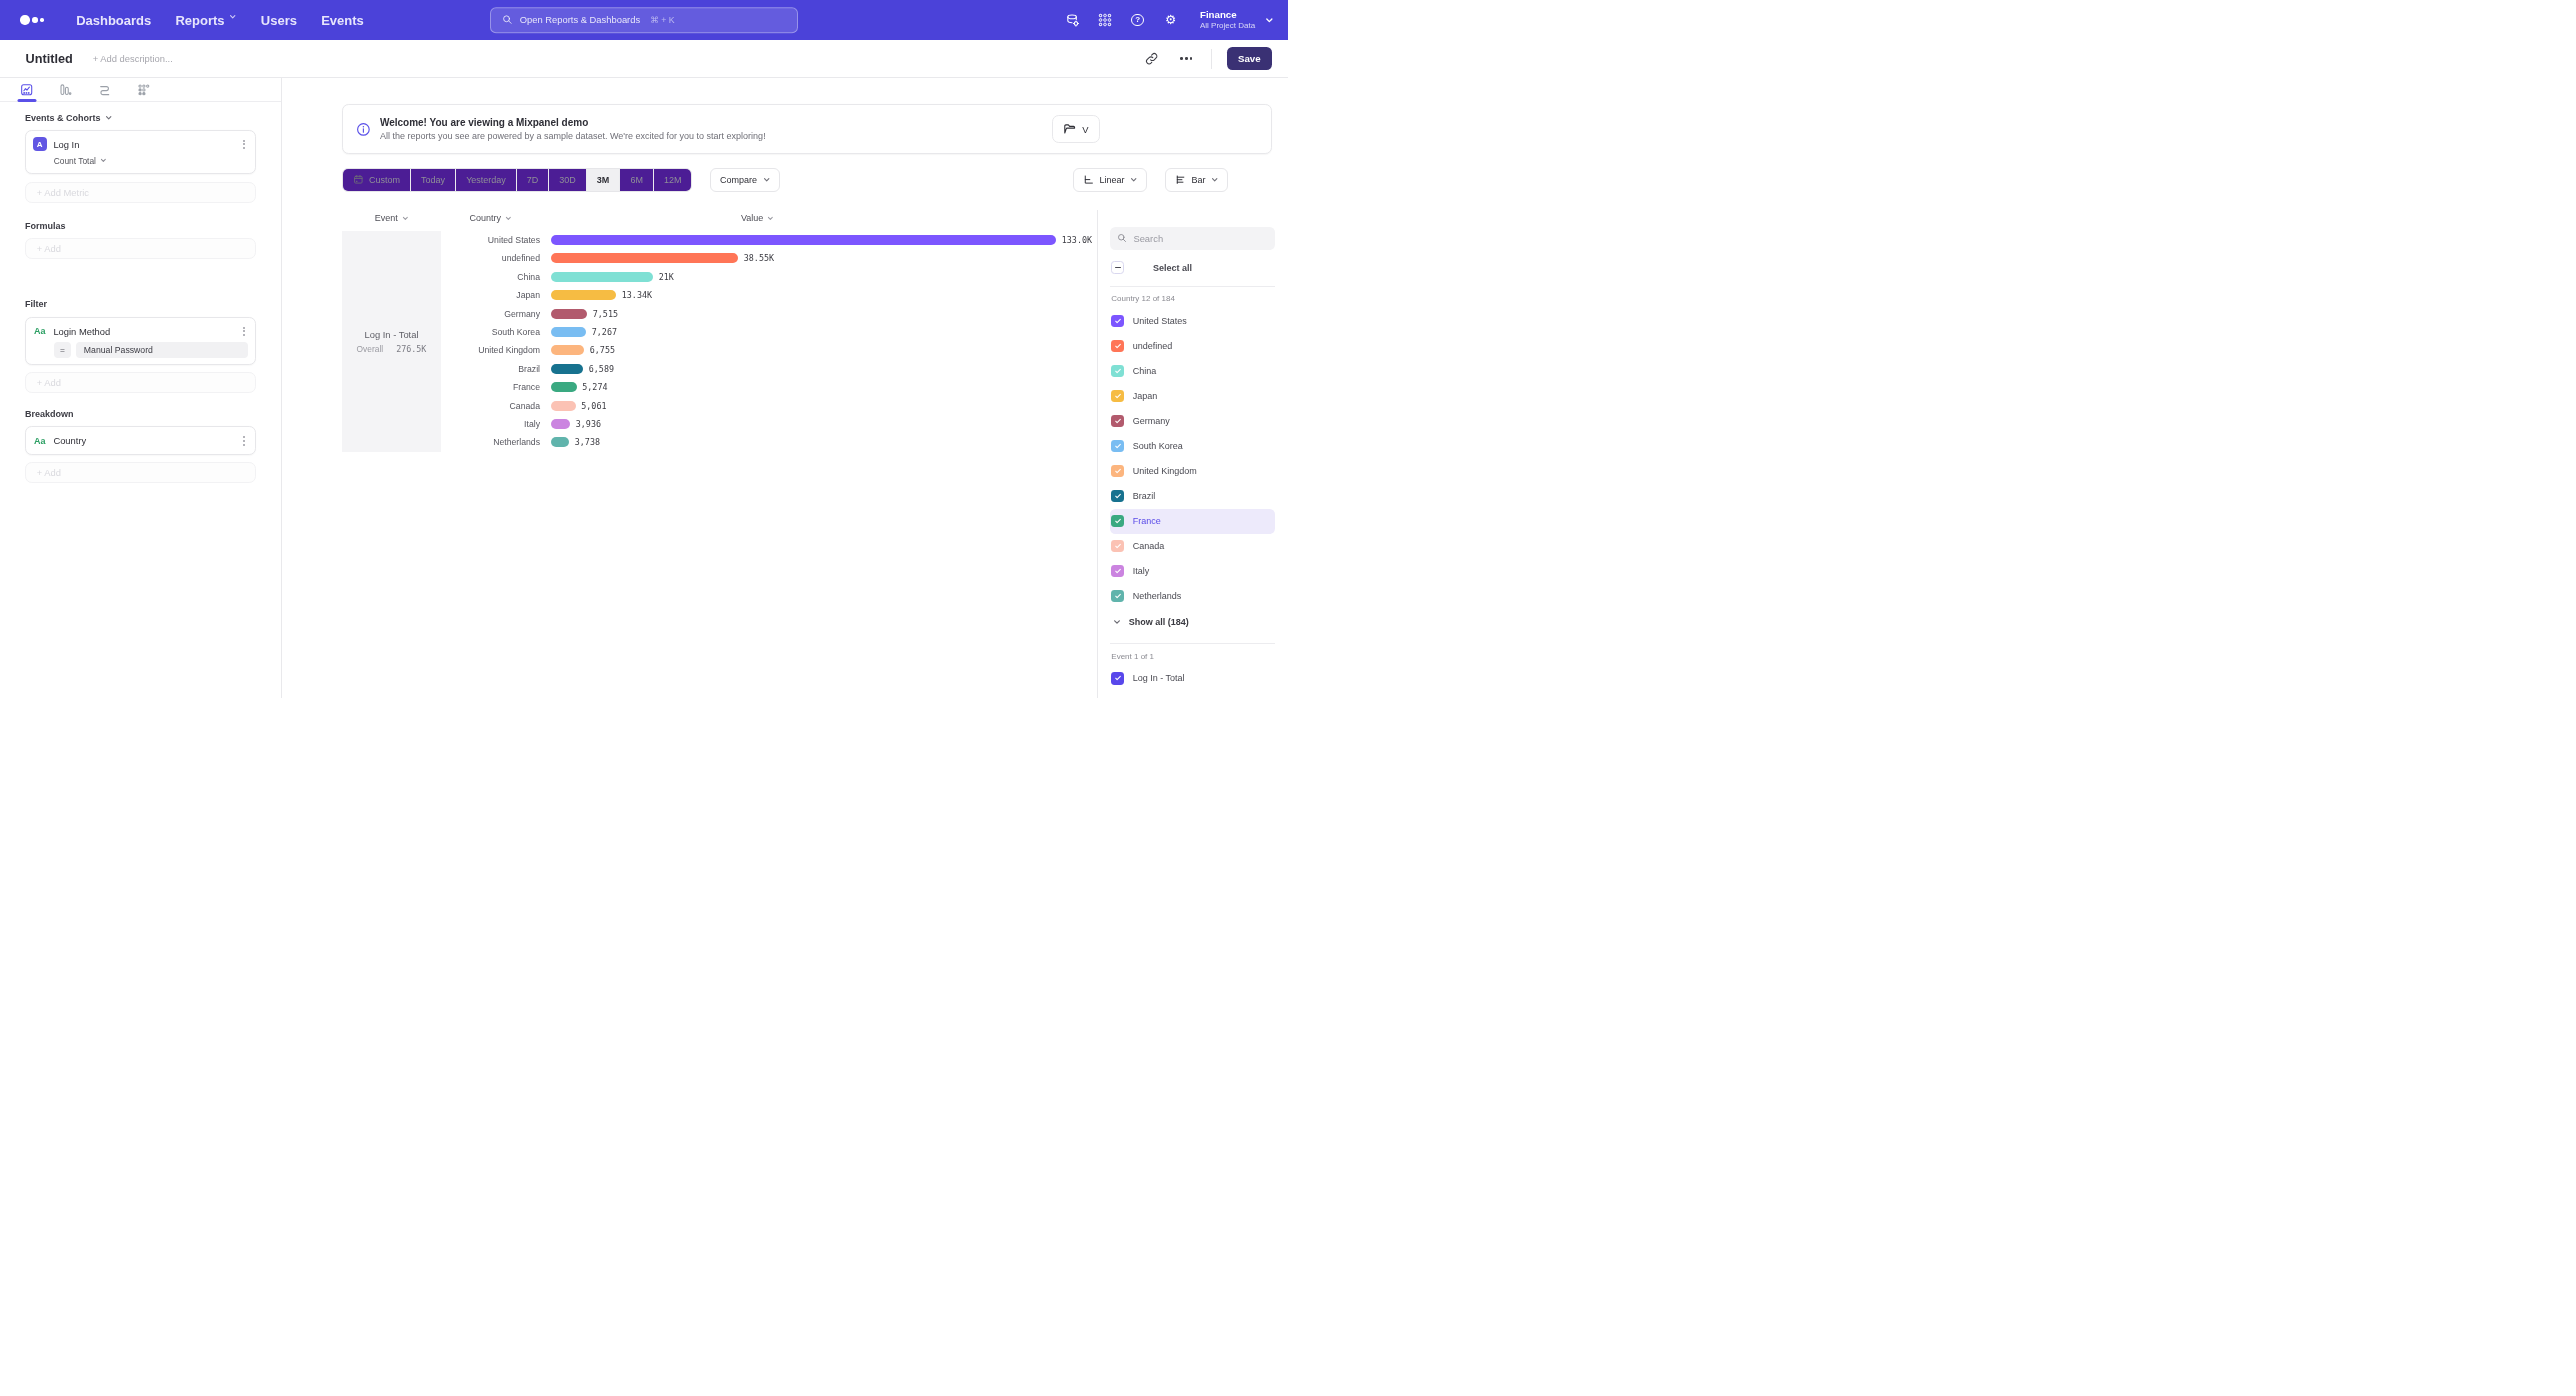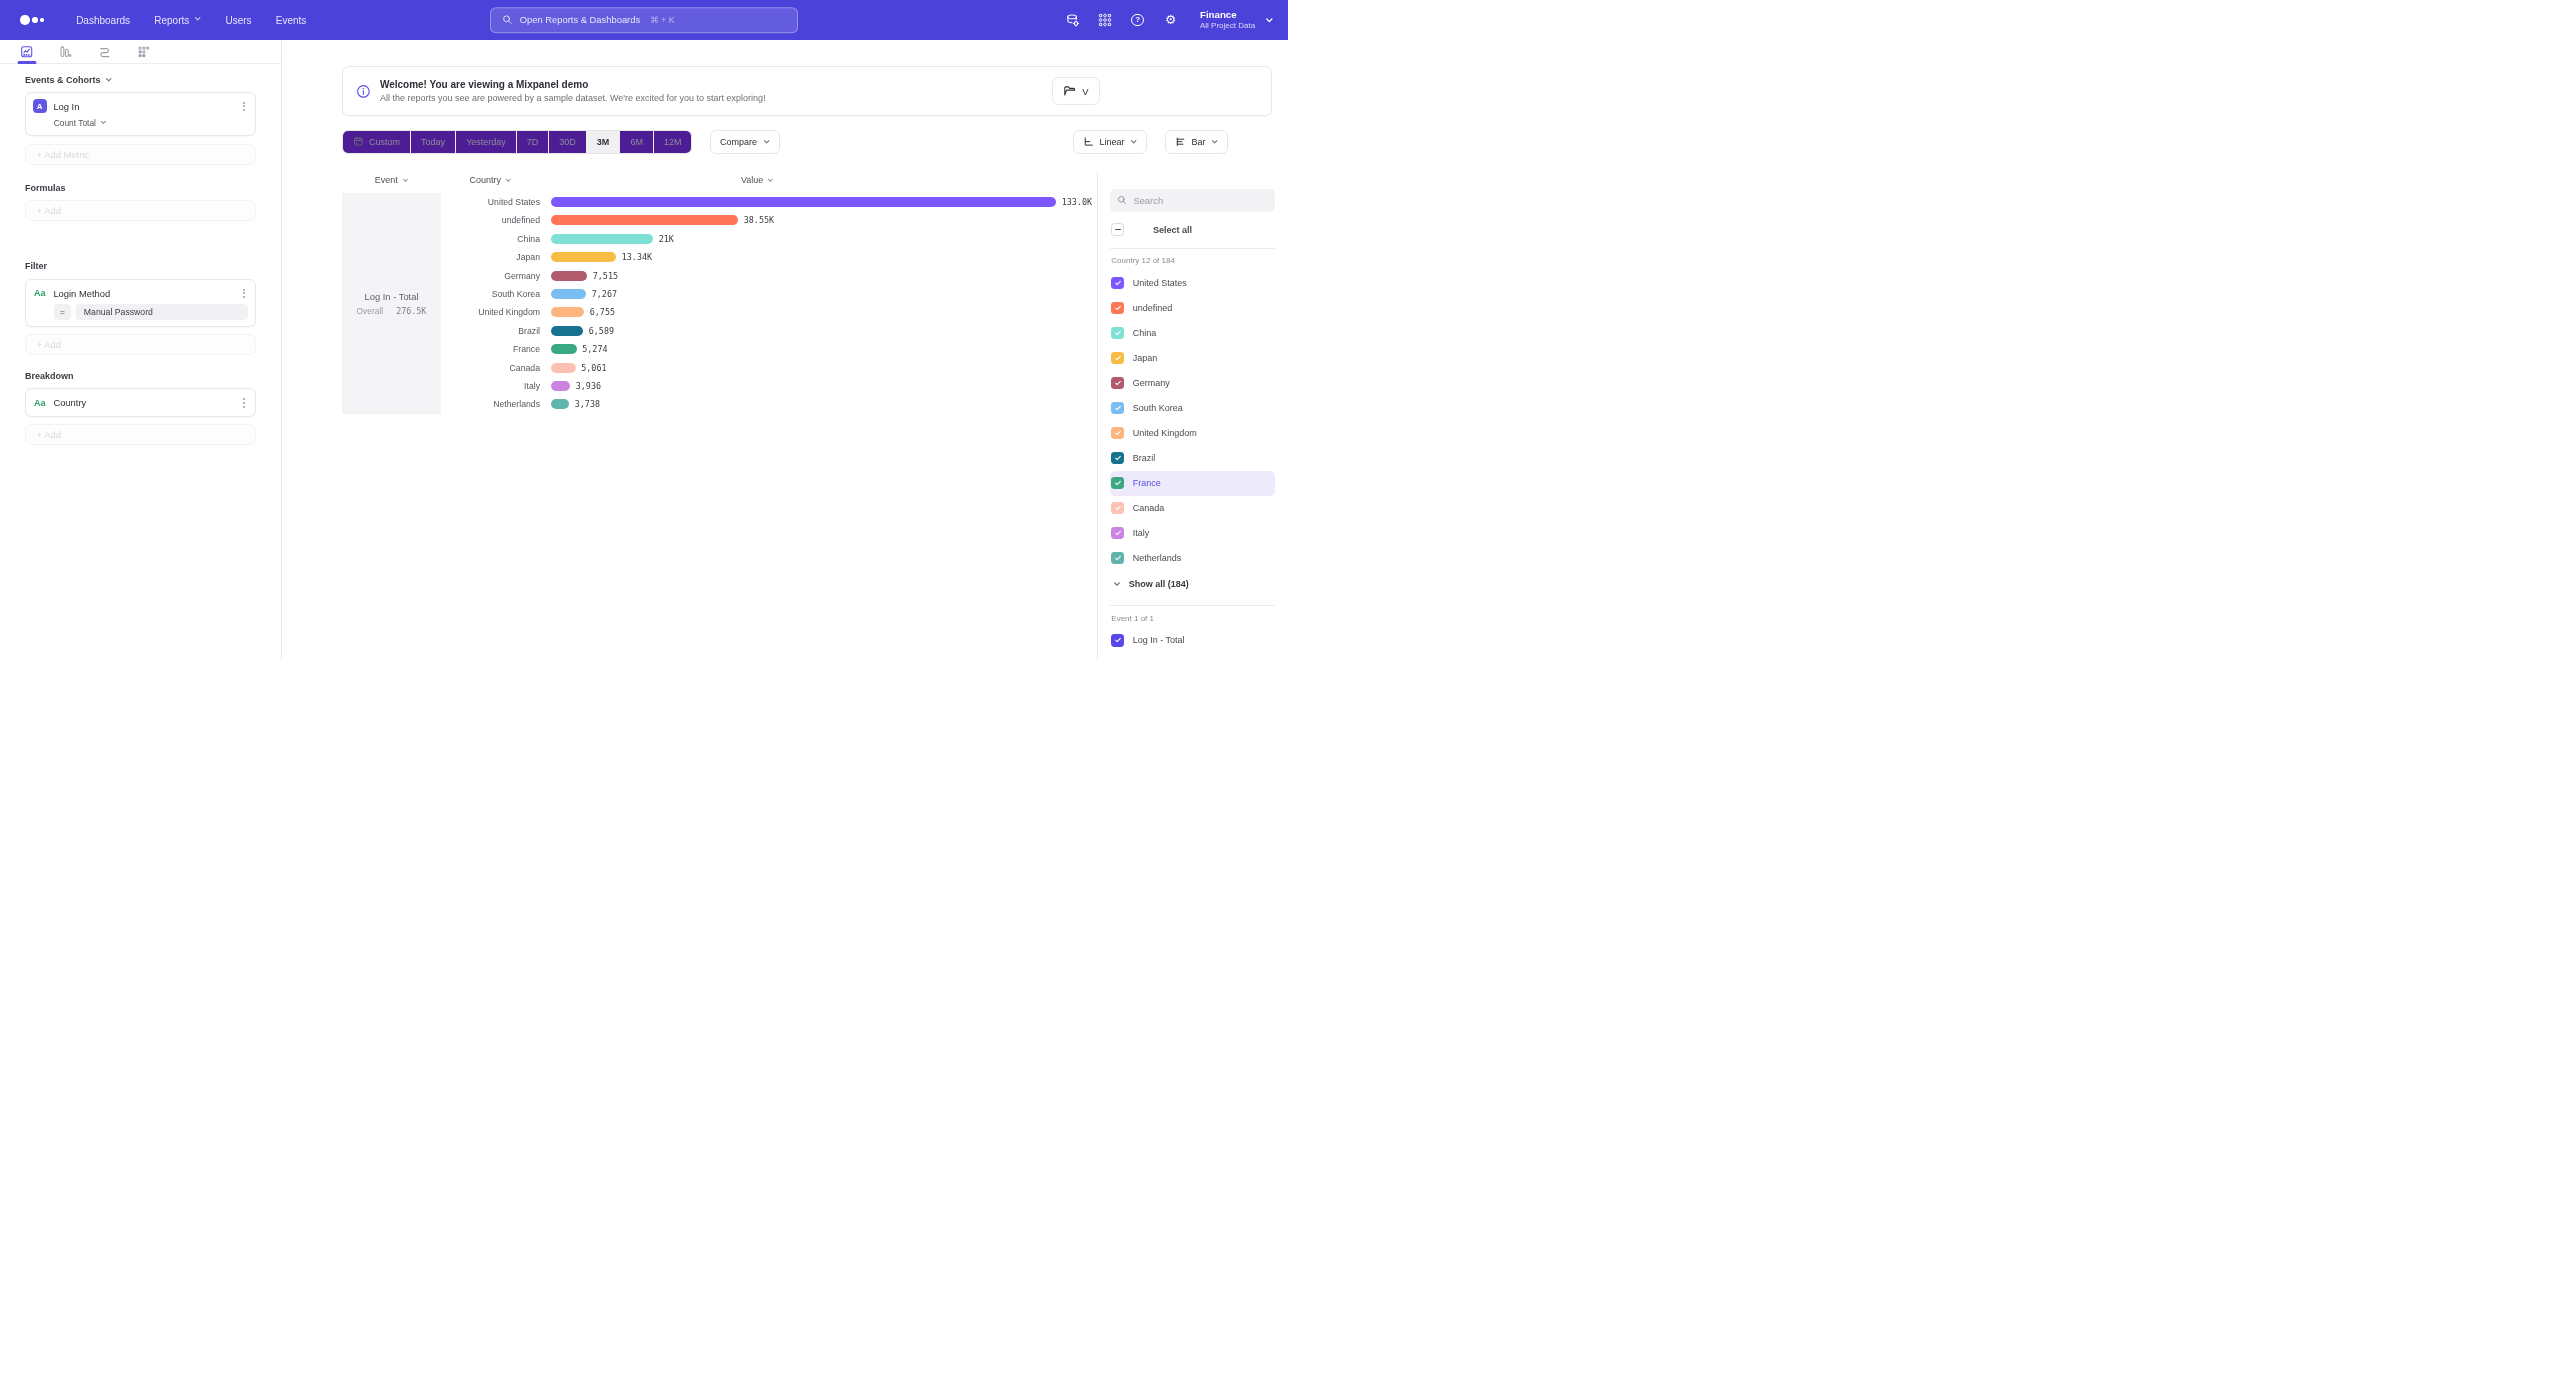--- a/index.html
+++ b/index.html
@@ -9,21 +9,21 @@
   .mono { font-family:"DejaVu Sans Mono", monospace; }
 
   
   .topnav { height:40px; background:#4b42d9; display:flex; align-items:center; padding:0 14.8px; position:relative; color:#fff; }
   .logo { display:flex; align-items:center; gap:2.7px; margin:0 23px 0 5.4px; cursor:pointer; }
   .logo .d { background:#fff; border-radius:50%; }
   .logo .d1 { width:9.4px; height:9.4px; }
   .logo .d2 { width:5.4px; height:5.4px; }
   .logo .d3 { width:3.4px; height:3.4px; }
   .nav-items { display:flex; align-items:center; gap:5.4px; }
-  .nav-item { display:flex; gap:4.7px; padding:4px 9.4px; font-size:10px; font-weight:400; color:#e7e5fc; border-radius:4.7px; cursor:pointer; }
+  .nav-item { display:flex; gap:4.7px; padding:4px 9.4px; font-size:13px; font-weight:700; color:#e7e5fc; border-radius:4.7px; cursor:pointer; }
   .nav-item .chev { color:#cfcaf6; }
   .nav-search { position:absolute; left:50%; top:50%; transform:translate(-50%,-50%); width:308px; height:25.5px;
     background:rgba(255,255,255,.14); border:0.7px solid rgba(255,255,255,.34); border-radius:6px;
     display:flex; align-items:center; gap:7.4px; padding:0 10.7px; cursor:text; }
   .nav-search svg { color:rgba(255,255,255,.8); }
   .nav-search .ph { font-size:9.4px; color:rgba(255,255,255,.85); }
   .nav-search .kbd { font-size:8.7px; color:rgba(255,255,255,.55); margin-left:2.7px; }
   .nav-right { margin-left:auto; display:flex; align-items:center; gap:18px; }
   .nav-icon { width:14.8px; height:14.8px; display:flex; align-items:center; justify-content:center; color:#fff; cursor:pointer; }
   .gear-glyph { font-family:"DejaVu Sans", sans-serif; font-size:12.7px; line-height:1; color:#fff; }
@@ -221,20 +221,41 @@
           <span class="project-name">Finance</span>
           <span class="project-scope">All Project Data</span>
         </div>
         <svg class="chev" width="8.7" height="8.7" viewBox="0 0 12 12" fill="none" stroke="currentColor" stroke-width="1.8" stroke-linecap="round" stroke-linejoin="round">
             <path d="M2.5 4.2 6 7.8l3.5-3.6"></path>
           </svg>
       </div>
     </div>
   </div>
 
+  <div class="titlebar">
+    <span class="report-title">Untitled</span>
+    <span class="report-desc">+ Add description...</span>
+    <div class="title-actions">
+      <span class="icon-btn">
+        <svg width="13.4" height="13.4" viewBox="0 0 22 22" fill="none" stroke="currentColor" stroke-width="1.8" stroke-linecap="round" stroke-linejoin="round">
+            <path d="M9.2 12.8a4.2 4.2 0 0 0 6 0l3-3a4.2 4.2 0 1 0-6-6l-1.3 1.4"></path>
+            <path d="M12.8 9.2a4.2 4.2 0 0 0-6 0l-3 3a4.2 4.2 0 1 0 6 6l1.3-1.4"></path>
+          </svg>
+      </span>
+      <span class="icon-btn">
+          <span class="dots3">
+            <i></i>
+            <i></i>
+            <i></i>
+          </span>
+        </span>
+      <span class="vdiv"></span>
+      <button class="save-btn">Save</button>
+    </div>
+  </div>
 
   <div class="content">
 
     <div class="sidebar">
       <div class="tabs">
         <span class="tab active">
           <svg width="13.4" height="13.4" viewBox="0 0 20 20" fill="none" stroke="currentColor" stroke-width="1.6" stroke-linecap="round" stroke-linejoin="round">
               <rect x="2.5" y="2.5" width="15" height="15" rx="3"></rect>
               <path d="M5.8 11.6 8.2 8.4l2.2 2.2 3.6-4.4"></path>
               <circle cx="6.2" cy="14.8" r="0.6" fill="currentColor"></circle>

